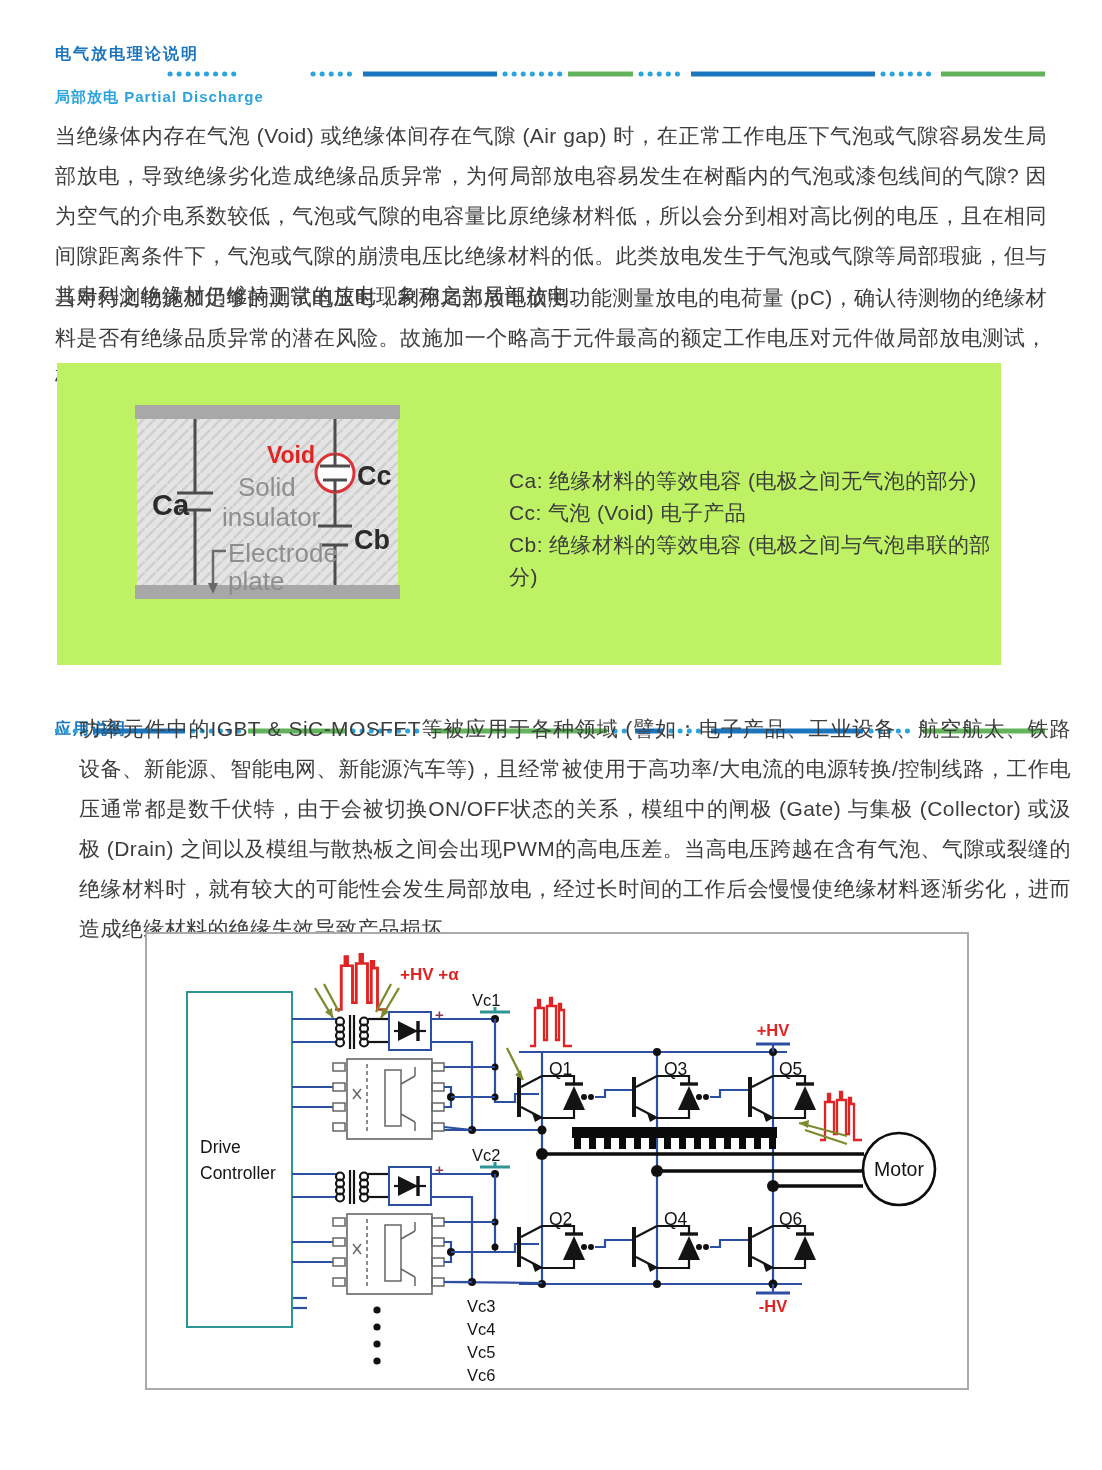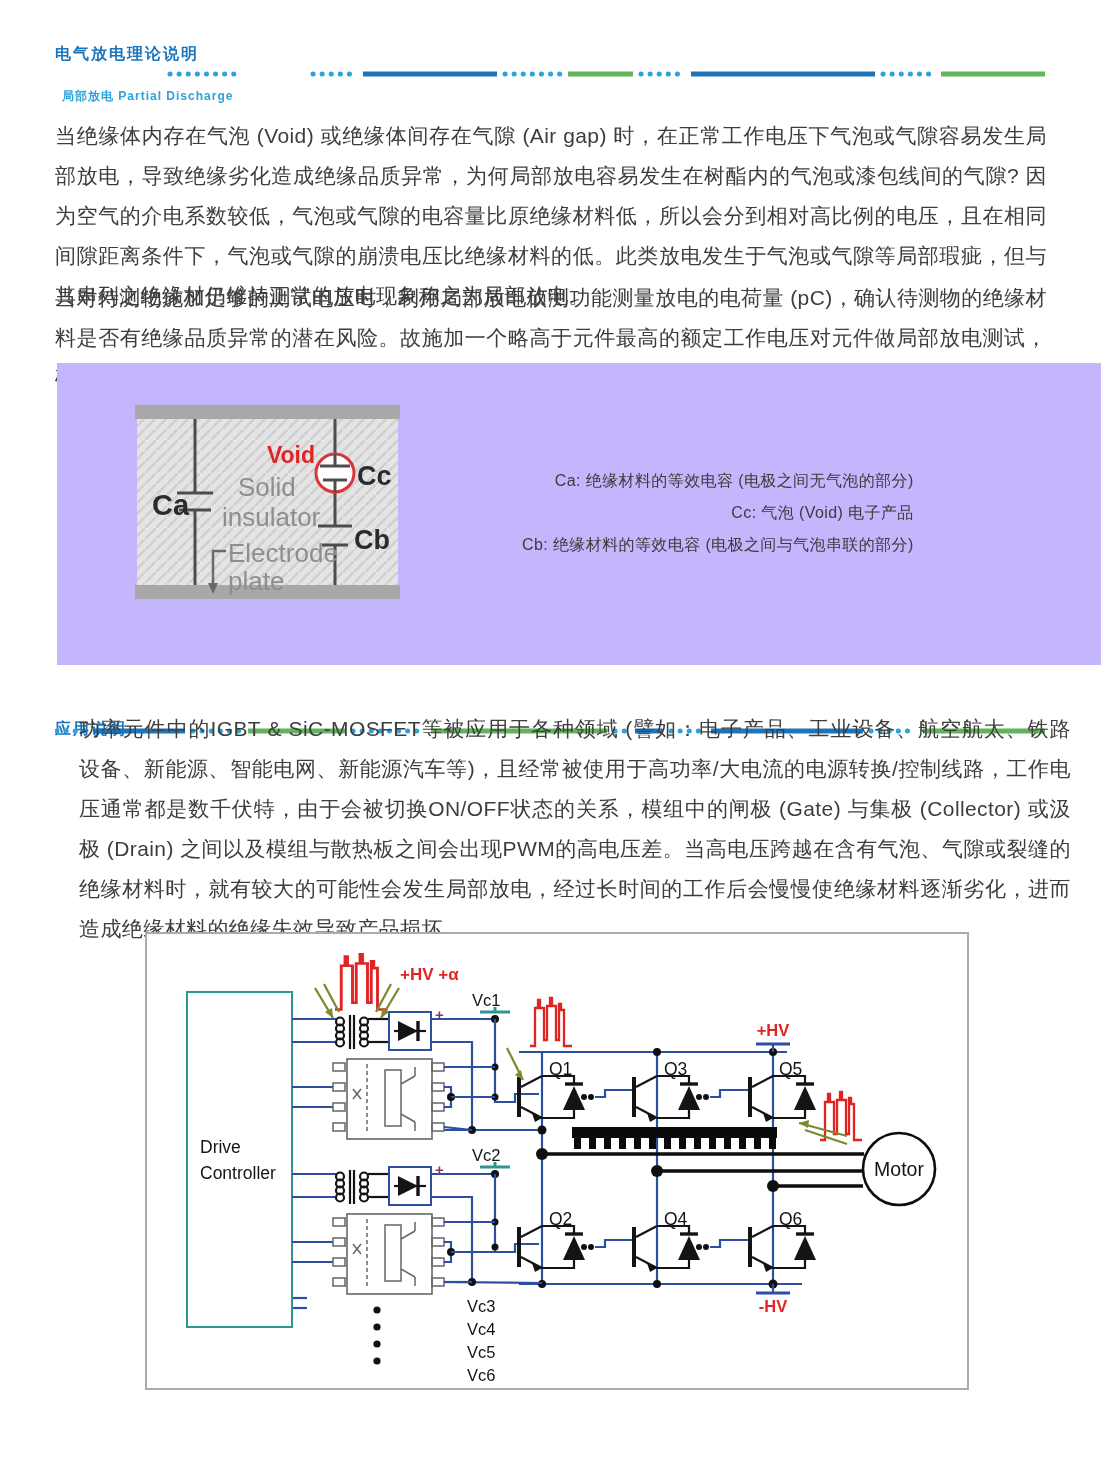--- a/index.html
+++ b/index.html
@@ -4,25 +4,25 @@
 <style>
   :root{
     --accent-blue:#1b75bc; --accent-sky:#2ba3dc; --accent-green:#62b35b;
     --wire-blue:#2d4fa1; --teal:#2f9494; --red:#e02424; --maroon:#8a3b5a;
     --olive:#7d8a2e; --ink:#141414; --muted:#8e8e8e;
   }
   *{box-sizing:border-box;margin:0;padding:0;}
   body{background:#ffffff;font-family:"Liberation Sans","DejaVu Sans",sans-serif;}
   .page{position:relative;width:1102px;height:1470px;background:#fff;overflow:hidden;}
   .h-title{position:absolute;left:55px;font-size:16px;font-weight:700;color:var(--accent-blue);letter-spacing:2px;}
-  .h-sub{position:absolute;left:62px;font-size:12px;font-weight:600;color:var(--accent-sky);letter-spacing:1px;}
+  .h-sub{position:absolute;left:55px;font-size:15px;font-weight:600;color:var(--accent-sky);letter-spacing:1px;}
   .sep{position:absolute;left:55px;width:990px;height:8px;}
   .para{position:absolute;left:55px;width:992px;font-size:21px;line-height:40px;color:#3d3d3d;text-align:justify;letter-spacing:0.4px;}
-  .figbox1{position:absolute;left:57px;top:363px;width:1044px;height:302px;background:#c4b5fd;}
-  .legend1{position:absolute;left:465px;top:102px;font-size:16px;line-height:32px;color:#3c3c3c;letter-spacing:0.4px;text-align:right;}
+  .figbox1{position:absolute;left:57px;top:363px;width:944px;height:302px;background:#bef264;}
+  .legend1{position:absolute;left:452px;top:102px;font-size:21px;line-height:32px;color:#3c3c3c;letter-spacing:0.4px;}
   .figbox2{position:absolute;left:145px;top:932px;width:824px;height:458px;background:#fff;border:2px solid #ababab;}
   svg{display:block;}
   
   .wire{stroke:var(--wire-blue);fill:none;stroke-width:2.2;}
   .wireT{stroke:var(--wire-blue);fill:none;stroke-width:3.2;}
   .blk{stroke:var(--ink);fill:none;stroke-width:2.2;}
   .blkT{stroke:var(--ink);fill:none;stroke-width:3.4;}
   .blkF{fill:var(--ink);}
   .dot{fill:#101010;}
   .grayln{stroke:#666;fill:none;stroke-width:1.5;}

